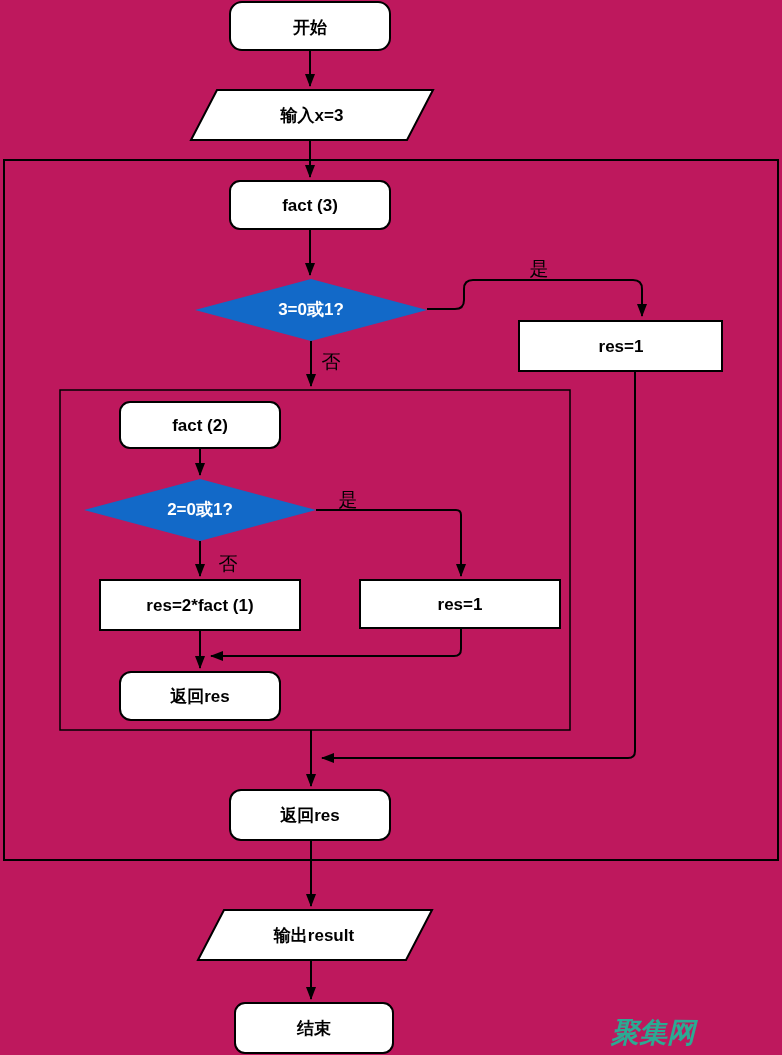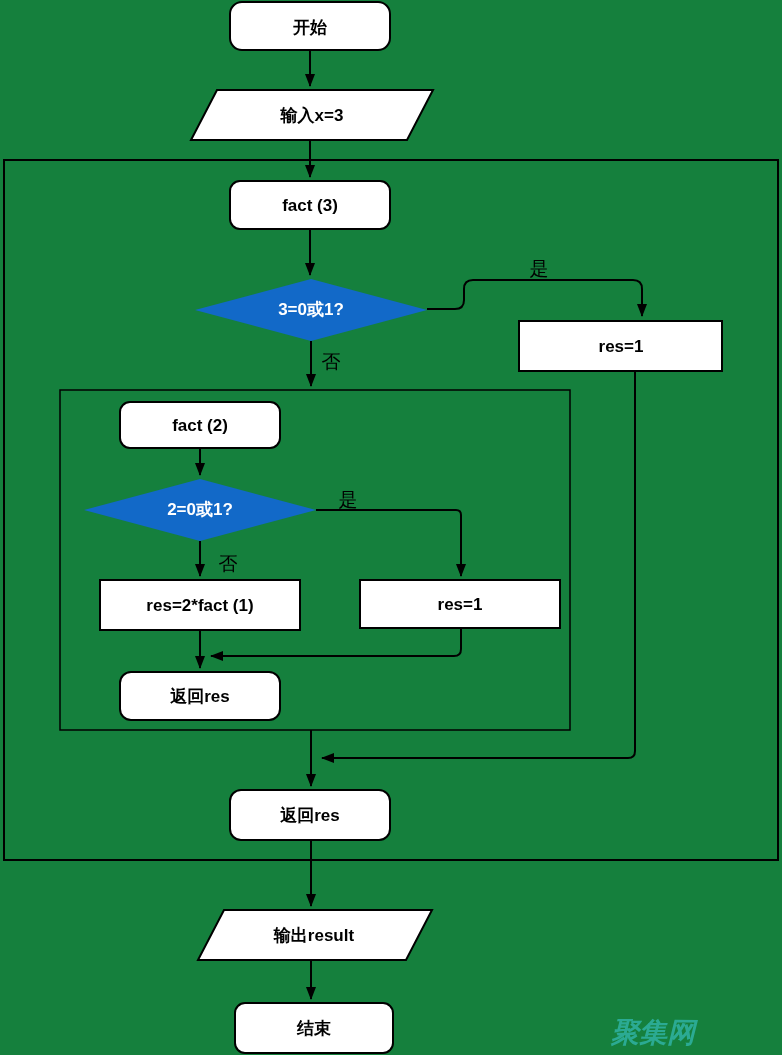--- a/index.html
+++ b/index.html
@@ -1,20 +1,20 @@
 <!DOCTYPE html>
 <html><head>
 <meta charset="utf-8">
 <style>
   html, body { margin: 0; padding: 0; background: #ffffff; }
   .canvas-wrap {
     position: relative;
     width: 782px;
     height: 1055px;
-    background: #15803d;
+    background: #be185d;
     font-family: "Liberation Sans", "DejaVu Sans", sans-serif;
     overflow: hidden;
   }
   svg { display: block; }
   .node-label {
     font-family: "Liberation Sans", "DejaVu Sans", sans-serif;
     font-size: 17px;
     font-weight: bold;
     fill: #000000;
     text-anchor: middle;

